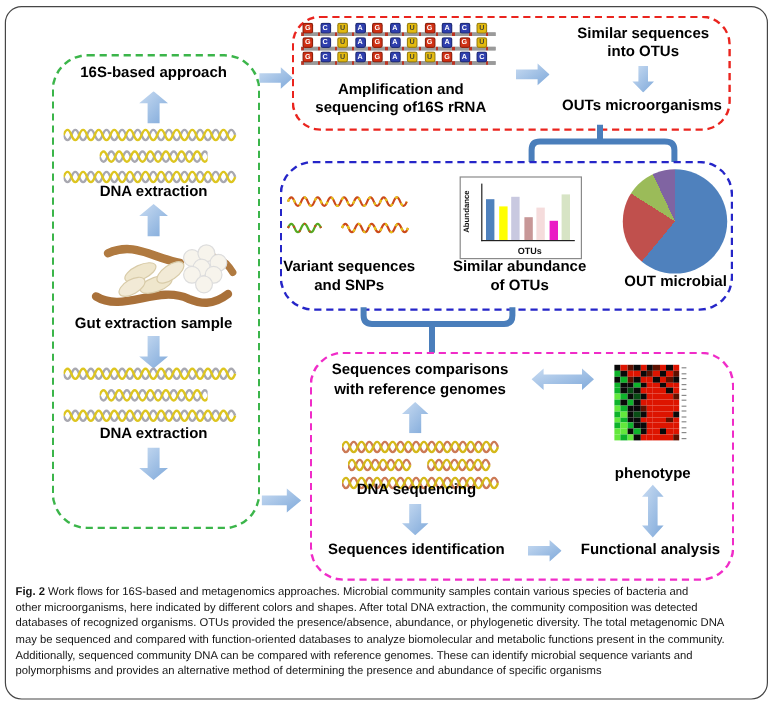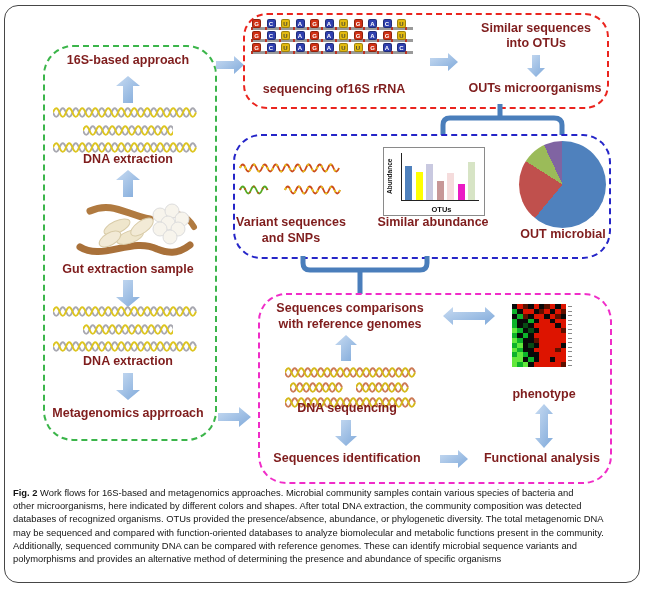--- a/index.html
+++ b/index.html
@@ -5,21 +5,21 @@
   html,body{margin:0;padding:0;background:#fff;}
   .canvas{position:relative;width:652px;height:590px;background:#fff;
           font-family:"Liberation Sans",sans-serif;overflow:hidden;}
   .outer{position:absolute;left:4px;top:5px;width:634px;height:576px;
          border:1.6px solid #464646;border-radius:14px;}
   .dash{position:absolute;border-style:dashed;border-width:2px;}
   .box-green{left:43px;top:45px;width:170px;height:392px;border-color:#3bb54a;border-radius:30px;}
   .box-red{left:243px;top:13px;width:362px;height:92px;border-color:#ea241e;border-radius:24px;}
   .box-blue{left:233px;top:134px;width:374px;height:121px;border-color:#2525c8;border-radius:28px;}
   .box-pink{left:258px;top:293px;width:350px;height:187px;border-color:#f02cc8;border-radius:28px;}
-  .lbl{position:absolute;font-weight:bold;color:#7f1d1d;font-size:12.5px;
+  .lbl{position:absolute;font-weight:bold;color:#000000;font-size:12.5px;
        line-height:1.15;text-align:center;white-space:nowrap;}
   .arr{position:absolute;}
   .bracket{position:absolute;}
   .helix{position:absolute;display:flex;flex-direction:column;justify-content:space-between;}
   .helix .hrow{display:flex;justify-content:center;gap:8px;}
   
   .chart-panel{position:absolute;left:383px;top:147px;width:100px;height:67px;
                background:#fff;border:1px solid #8a8a8a;}
   .ylab{position:absolute;left:2px;top:6px;height:44px;width:11px;
         font-size:6.5px;font-weight:bold;color:#111;
@@ -135,21 +135,20 @@
         <svg width="150" height="15" viewBox="0 0 150 15">
           <path d="M0 7.5 Q3.25 16 6.5 7.5 Q9.75 -1 13 7.5 Q16.25 16 19.5 7.5 Q22.75 -1 26 7.5 Q29.25 16 32.5 7.5 Q35.75 -1 39 7.5 Q42.25 16 45.5 7.5 Q48.75 -1 52 7.5 Q55.25 16 58.5 7.5 Q61.75 -1 65 7.5 Q68.25 16 71.5 7.5 Q74.75 -1 78 7.5 Q81.25 16 84.5 7.5 Q87.75 -1 91 7.5 Q94.25 16 97.5 7.5 Q100.75 -1 104 7.5 Q107.25 16 110.5 7.5 Q113.75 -1 117 7.5 Q120.25 16 123.5 7.5 Q126.75 -1 130 7.5 Q133.25 16 136.5 7.5 Q139.75 -1 143 7.5" stroke="#a8a8b0" stroke-width="2" fill="none"></path>
           <path d="M0 7.5 Q3.25 -1 6.5 7.5 Q9.75 16 13 7.5 Q16.25 -1 19.5 7.5 Q22.75 16 26 7.5 Q29.25 -1 32.5 7.5 Q35.75 16 39 7.5 Q42.25 -1 45.5 7.5 Q48.75 16 52 7.5 Q55.25 -1 58.5 7.5 Q61.75 16 65 7.5 Q68.25 -1 71.5 7.5 Q74.75 16 78 7.5 Q81.25 -1 84.5 7.5 Q87.75 16 91 7.5 Q94.25 -1 97.5 7.5 Q100.75 16 104 7.5 Q107.25 -1 110.5 7.5 Q113.75 16 117 7.5 Q120.25 -1 123.5 7.5 Q126.75 16 130 7.5 Q133.25 -1 136.5 7.5 Q139.75 16 143 7.5" stroke="#ddc520" stroke-width="2" fill="none"></path>
         </svg>
       </div>
     </div>
   <div class="lbl" style="left:48px;top:354px;width:160px;">DNA extraction</div>
   <svg class="arr" style="left:115px;top:373px;" width="26" height="27">
       <polygon points="8,0 18,0 18,17 25,17 13,27 1,17 8,17" fill="url(#ag)"></polygon>
     </svg>
-  <div class="lbl" style="left:36px;top:406px;width:184px;">Metagenomics apprroach</div>
 
   <svg class="arr" style="left:216px;top:55px;" width="28" height="20">
       <polygon points="0,6 18,6 18,1 28,10 18,19 18,14 0,14" fill="url(#ag)"></polygon>
     </svg>
   <svg class="arr" style="left:218px;top:406px;" width="34" height="22">
       <polygon points="0,7 21,7 21,1 33,11 21,21 21,15 0,15" fill="url(#ag)"></polygon>
     </svg>
 
   <div class="dash box-red"></div>
   <div class="seqrows">
@@ -195,20 +194,21 @@
           <span class="seq-b c-b">A</span>
           <span class="seq-b c-y">U</span>
           <span class="seq-b c-y">U</span>
           <span class="seq-b c-r">G</span>
           <span class="seq-b c-b">A</span>
           <span class="seq-b c-b">C</span>
         </div>
         <div class="seq-bar"></div>
       </div>
     </div>
+  <div class="lbl" style="left:251px;top:67px;width:166px;">Amplification and</div>
   <div class="lbl" style="left:251px;top:82px;width:166px;">sequencing of16S rRNA</div>
   <svg class="arr" style="left:430px;top:52px;" width="28" height="20">
       <polygon points="0,6 18,6 18,1 28,10 18,19 18,14 0,14" fill="url(#ag)"></polygon>
     </svg>
   <div class="lbl" style="left:468px;top:21px;width:136px;">Similar sequences</div>
   <div class="lbl" style="left:468px;top:36px;width:136px;">into OTUs</div>
   <svg class="arr" style="left:526px;top:55px;" width="20" height="22">
       <polygon points="6,0 14,0 14,13 19,13 10,22 1,13 6,13" fill="url(#ag)"></polygon>
     </svg>
   <div class="lbl" style="left:464px;top:81px;width:142px;">OUTs microorganisms</div>
@@ -236,20 +236,21 @@
         <div class="bar" style="height: 27.6px; background: rgb(255, 255, 0);"></div>
         <div class="bar" style="height: 35.88px; background: rgb(201, 201, 224);"></div>
         <div class="bar" style="height: 19.32px; background: rgb(199, 151, 151);"></div>
         <div class="bar" style="height: 26.68px; background: rgb(245, 220, 220);"></div>
         <div class="bar" style="height: 16.1px; background: rgb(234, 27, 196);"></div>
         <div class="bar" style="height: 37.72px; background: rgb(215, 228, 197);"></div>
       </div>
     <div class="xlab">OTUs</div>
   </div>
   <div class="lbl" style="left:363px;top:215px;width:140px;">Similar abundance</div>
+  <div class="lbl" style="left:363px;top:231px;width:140px;">of OTUs</div>
 
   <div class="pie" style="background: conic-gradient(rgb(79, 129, 189) 0%, rgb(79, 129, 189) 61%, rgb(192, 80, 77) 61%, rgb(192, 80, 77) 84%, rgb(155, 187, 89) 84%, rgb(155, 187, 89) 93%, rgb(128, 100, 162) 93%, rgb(128, 100, 162) 100%);"></div>
   <div class="lbl" style="left:503px;top:227px;width:120px;">OUT microbial</div>
 
   <svg class="bracket" style="left:297px;top:255px;" width="136" height="40" viewBox="0 0 136 40">
     <path d="M6,1 V8 Q6,15 13,15 H123 Q130,15 130,8 V1 M63,15 V39" stroke="#4a7ebb" stroke-width="5" fill="none" stroke-linejoin="round"></path>
   </svg>
 
   <div class="dash box-pink"></div>
   <div class="lbl" style="left:262px;top:301px;width:176px;">Sequences comparisons</div>

